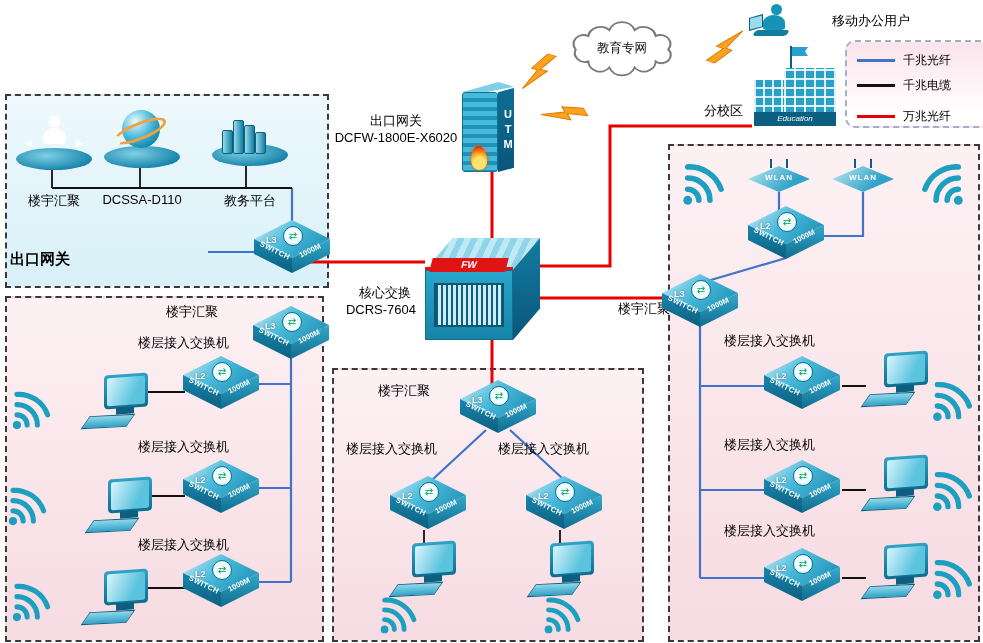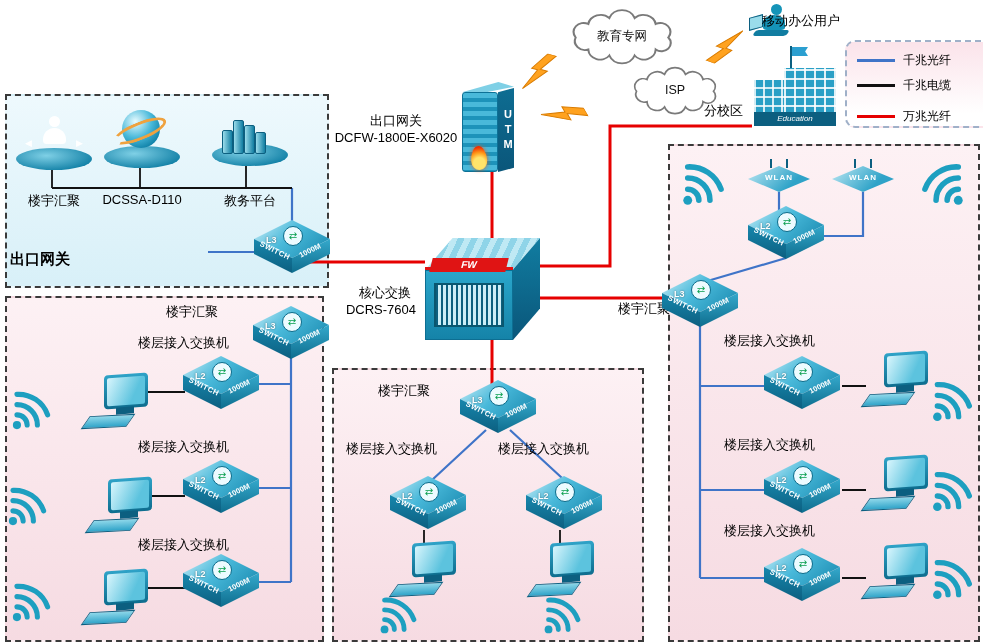--- a/index.html
+++ b/index.html
@@ -105,50 +105,44 @@
   <div class="region pink" style="left:332px;top:368px;width:308px;height:270px;"></div>
   <div class="region pink" style="left:668px;top:144px;width:308px;height:494px;"></div>
 
   <svg id="wires" width="983" height="643">
     <path class="w-red" d="M492 170 L492 242 M492 340 L492 390 M425 262 L303 262 M540 298 L678 298 M540 266 L610 266 L610 126 L752 126"></path>
     <path class="w-blue" d="M291 356 L291 582 M291 384 L257 384 M291 488 L257 488 M291 582 L257 582 M486 430 L432 480 M510 430 L562 478 M779 192 L779 212 M863 192 L863 236 L824 236 M786 258 L704 282 M700 326 L700 578 M700 386 L766 386 M700 490 L766 490 M700 578 L766 578 M292 188 L292 224 M208 252 L260 252"></path>
     <path class="w-black" d="M52 168 L52 188 M140 166 L140 188 M246 164 L246 188 M52 188 L292 188 M148 392 L185 392 M152 496 L185 496 M148 588 L185 588 M424 530 L424 546 M560 530 L560 546 M842 386 L866 386 M842 490 L866 490 M842 578 L866 578"></path>
   </svg>
 
 
-  <div class="cloud" style="left:563px;top:6px;width:118px;height:60px;">
+  <div class="cloud" style="left:563px;top:18px;width:118px;height:60px;">
     <svg viewBox="0 0 140 80" preserveAspectRatio="none">
       <path class="cp" d="M15 42 A12 12 0 0 1 30 24 A15 15 0 0 1 55 16 A16 16 0 0 1 85 16 A15 15 0 0 1 110 24 A12 12 0 0 1 125 42 A11 11 0 0 1 110 58 A14 14 0 0 1 85 66 A16 16 0 0 1 55 66 A14 14 0 0 1 30 58 A12 12 0 0 1 15 42 Z"></path>
     </svg>
     <span class="cl">教育专网</span>
-  </div>
-  <div class="cloud" style="left:626px;top:64px;width:98px;height:52px;">
-    <svg viewBox="0 0 140 80" preserveAspectRatio="none">
-      <path class="cp" d="M15 42 A12 12 0 0 1 30 24 A15 15 0 0 1 55 16 A16 16 0 0 1 85 16 A15 15 0 0 1 110 24 A12 12 0 0 1 125 42 A11 11 0 0 1 110 58 A14 14 0 0 1 85 66 A16 16 0 0 1 55 66 A14 14 0 0 1 30 58 A12 12 0 0 1 15 42 Z"></path>
-    </svg>
-    <span class="cl">ISP</span>
   </div>
 
   <svg class="bolt" style="left:524px;top:52px;transform:rotate(15deg);" width="30" height="44" viewBox="0 0 20 36">
     <polygon points="13,0 3,15 8,15 0,33 16,14 10,14 20,0" fill="#ffa21f" stroke="#d97b00" stroke-width="0.8"></polygon>
   </svg>
   <svg class="bolt" style="left:548px;top:94px;transform:rotate(60deg);" width="30" height="44" viewBox="0 0 20 36">
     <polygon points="13,0 3,15 8,15 0,33 16,14 10,14 20,0" fill="#ffa21f" stroke="#d97b00" stroke-width="0.8"></polygon>
   </svg>
   <svg class="bolt" style="left:710px;top:22px;transform:rotate(200deg);" width="30" height="44" viewBox="0 0 20 36">
     <polygon points="13,0 3,15 8,15 0,33 16,14 10,14 20,0" fill="#ffa21f" stroke="#d97b00" stroke-width="0.8"></polygon>
   </svg>
 
   <div class="person" style="left:744px;top:2px;">
     <div class="head"></div>
     <div class="laptop"></div>
     <div class="torso"></div>
     <div class="seat"></div>
   </div>
-  <div class="lbl" style="left:762px;top:12px;">移动办公用户</div>
+  <div class="lbl" style="left:832px;top:12px;">移动办公用户</div>
 
   <div class="legend" style="left:845px;top:40px;width:128px;height:84px;">
     <div class="leg-row" style="top:8px;">
       <span class="leg-line c-blue"></span>
       <span class="leg-label">千兆光纤</span>
     </div>
     <div class="leg-row" style="top:33px;">
       <span class="leg-line c-black"></span>
       <span class="leg-label">千兆电缆</span>
     </div>

